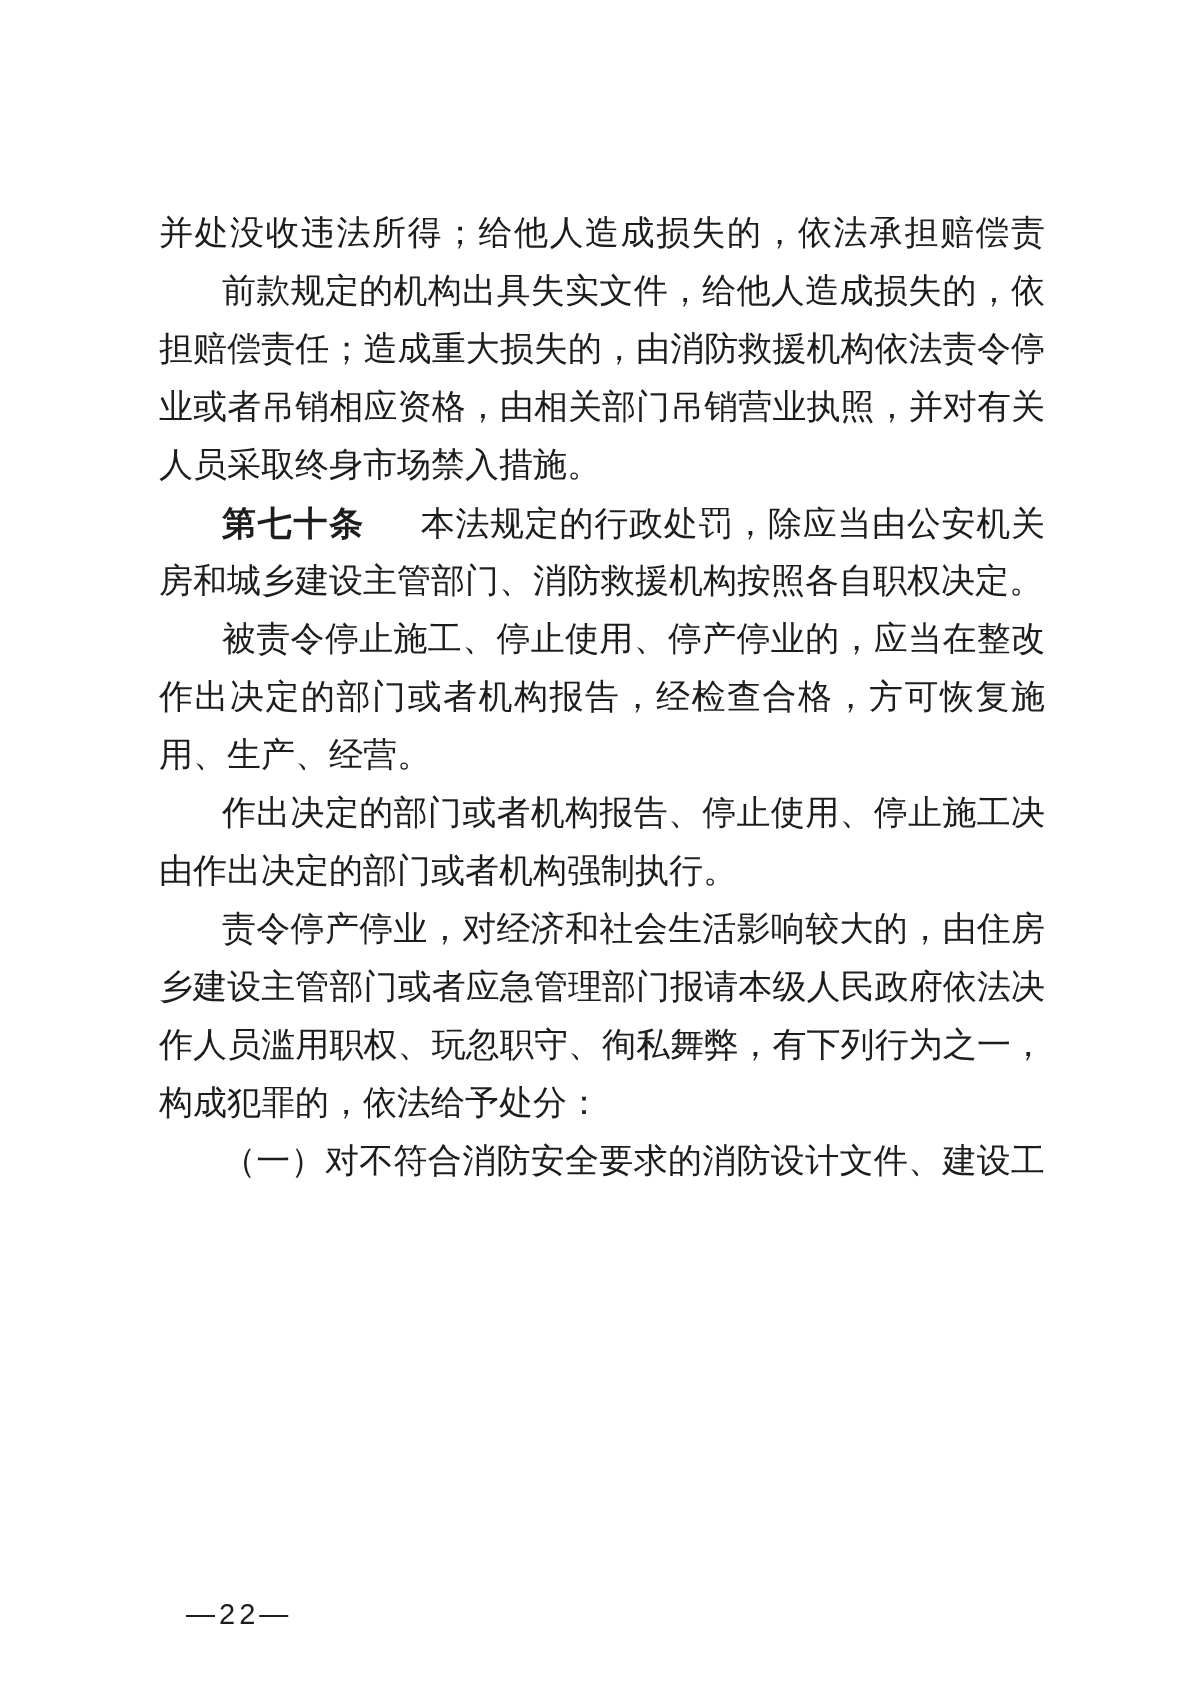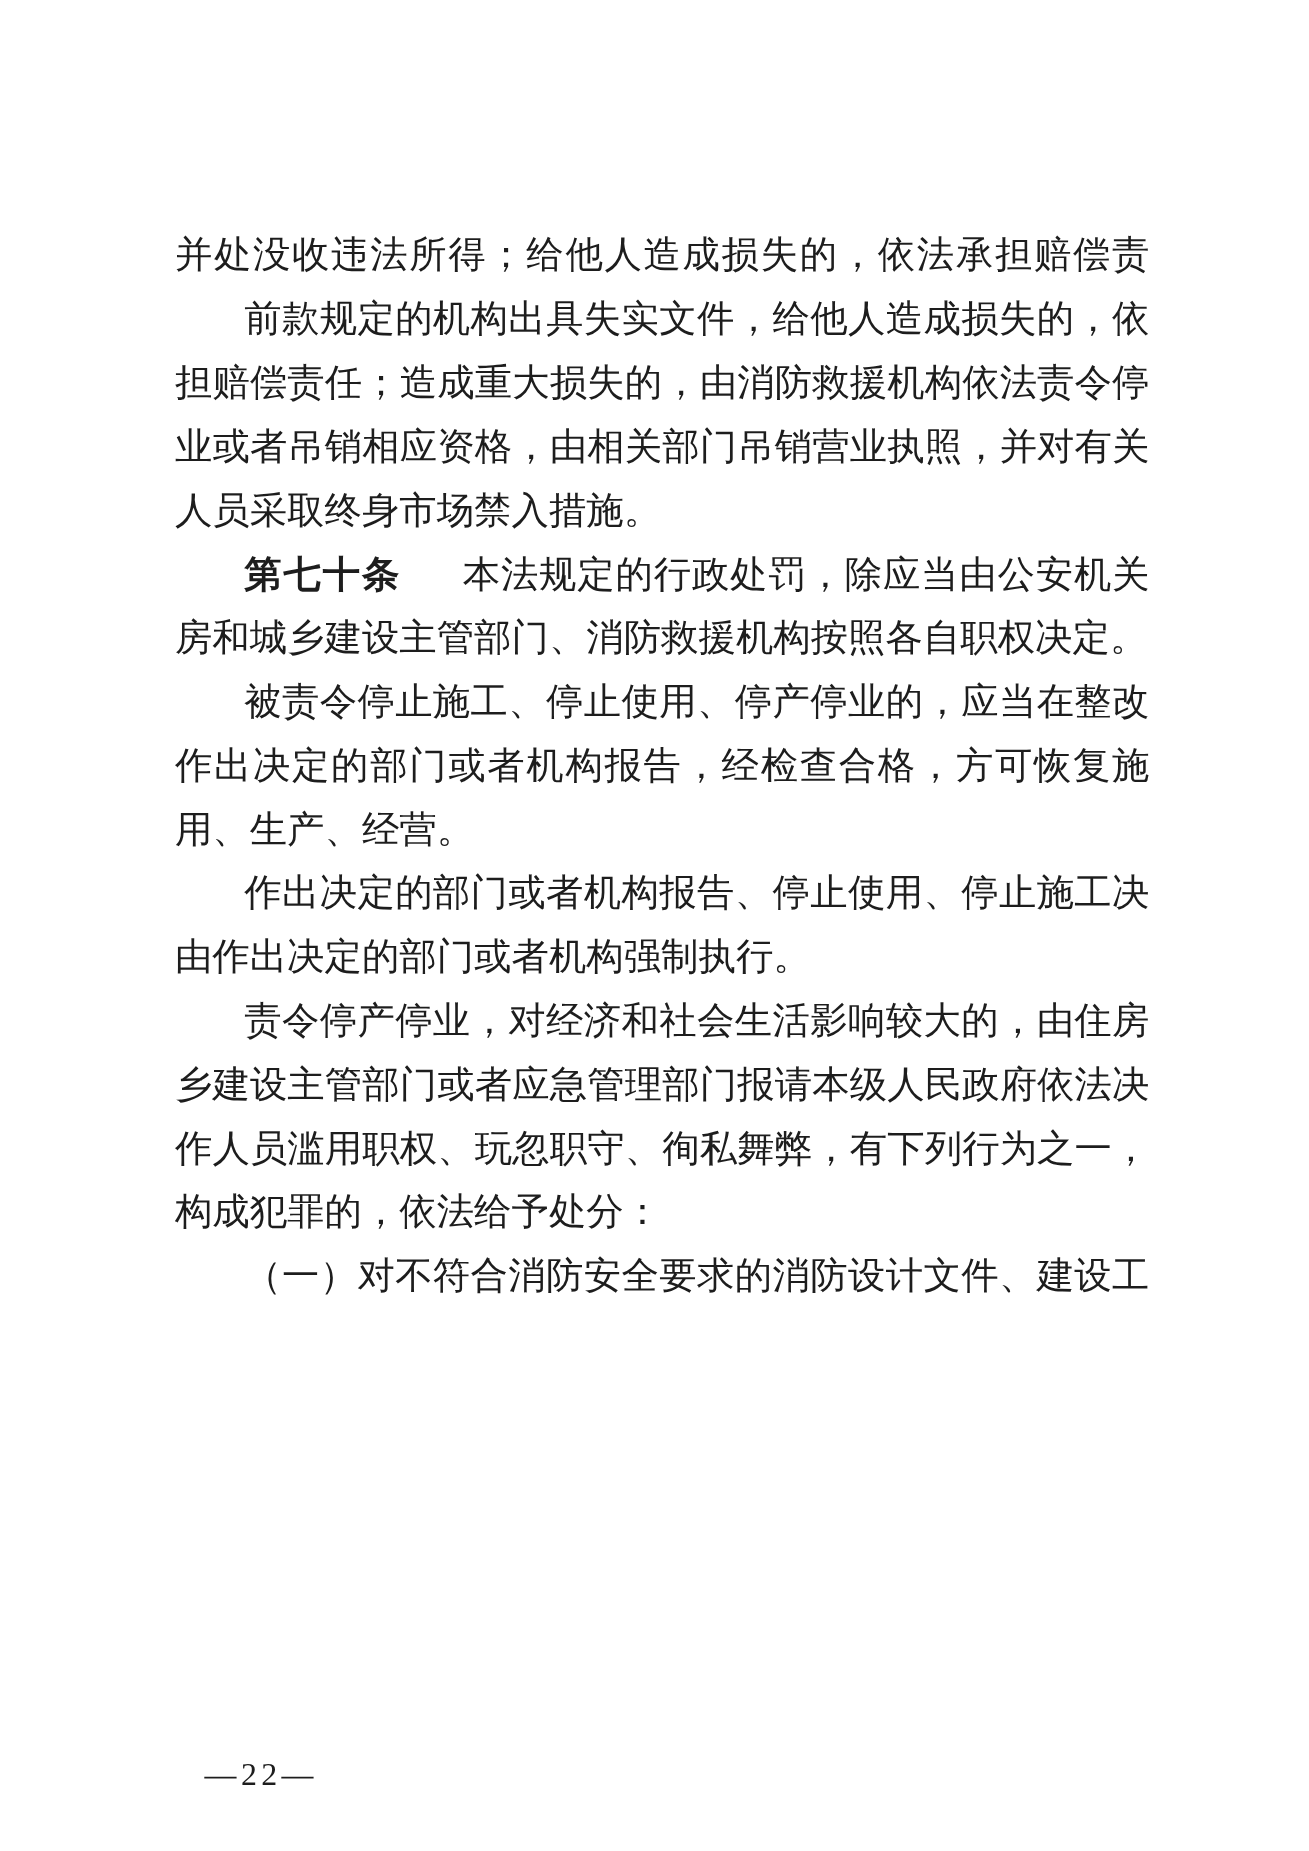--- a/index.html
+++ b/index.html
@@ -52,21 +52,21 @@
   }
   .gap-2 { width: 55px; }  
   .gap-1 { width: 28px; }  
   .page-number {
     position: absolute;
     left: 186px;
     top: 1598px;
     font-size: 29px;
     letter-spacing: 4px;
     color: #1d1d1d;
-    font-family: Liberation Serif, serif;
+    font-family: Liberation Sans, sans-serif;
   }
 </style>
 </head>
 <body>
 
 <div class="page">
 
   <div class="text-block">
 
     <div class="line full">并处没收违法所得；给他人造成损失的，依法承担赔偿责任；情</div>

